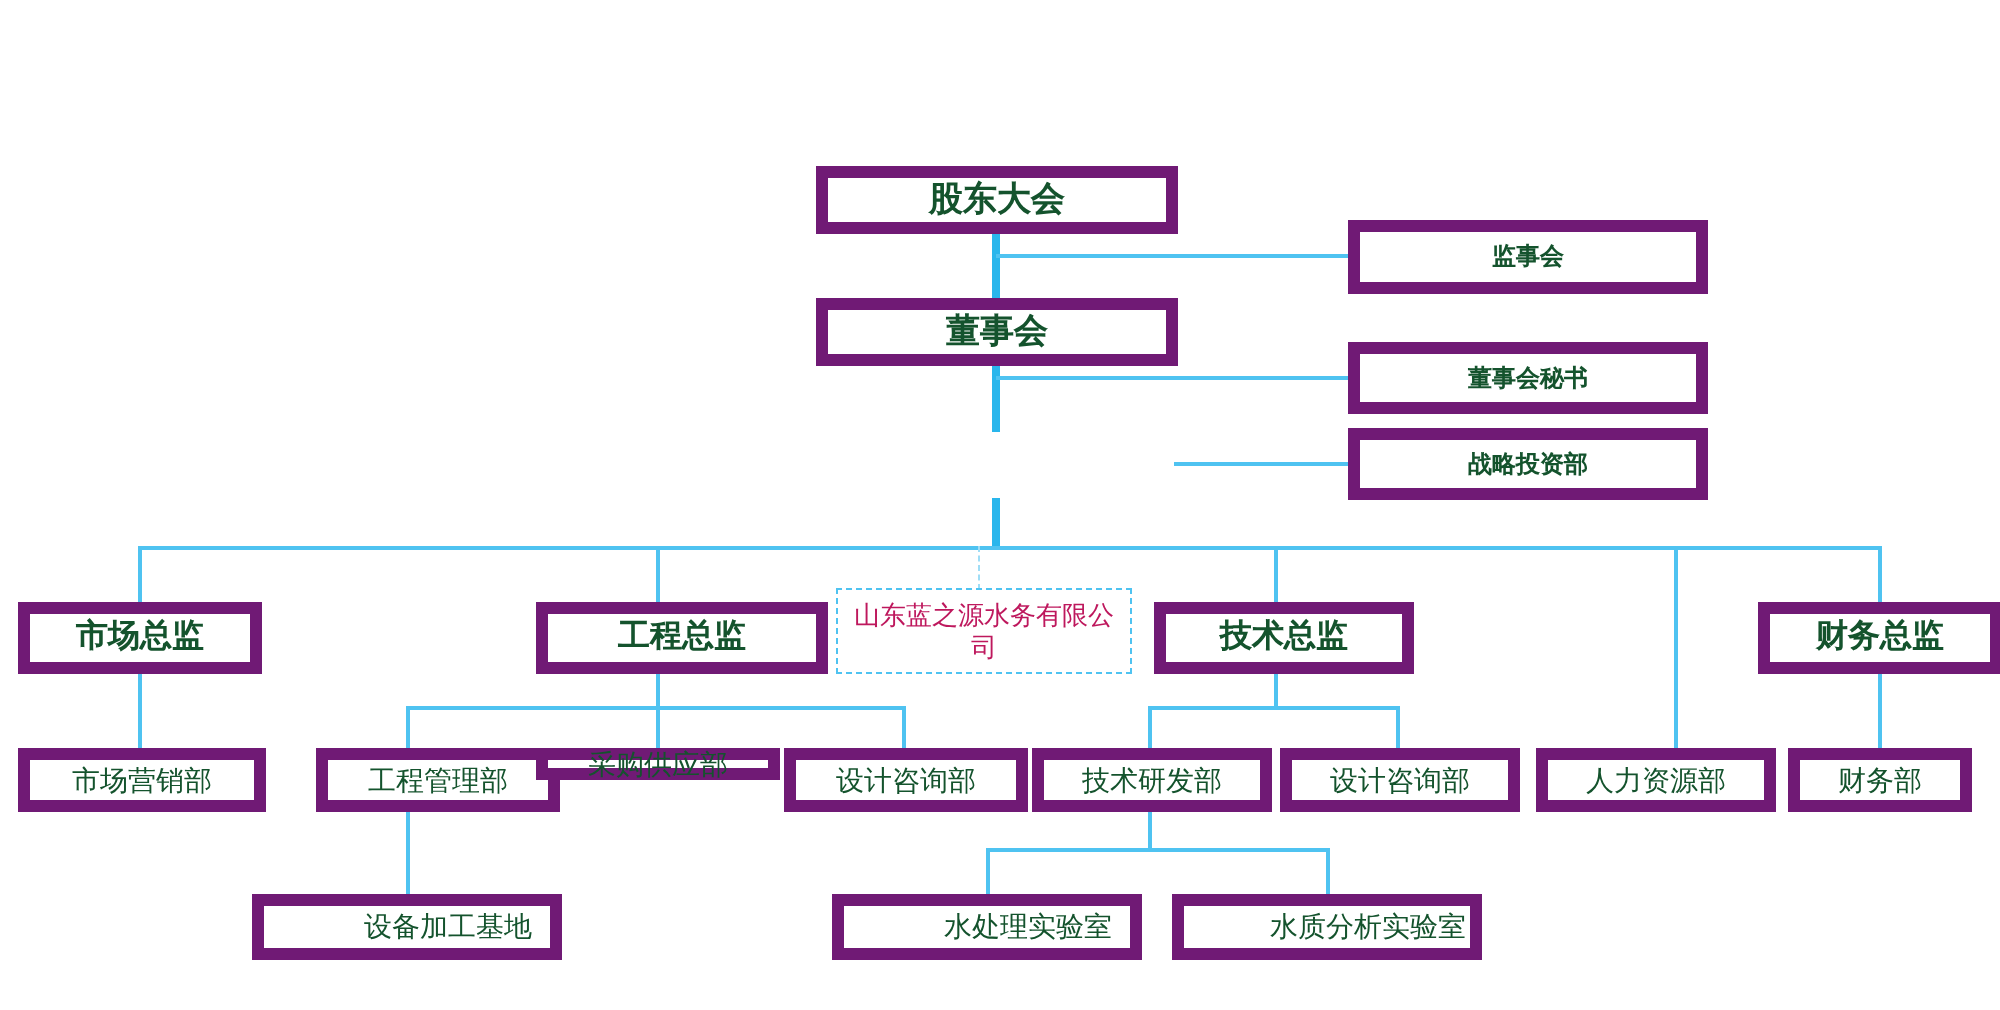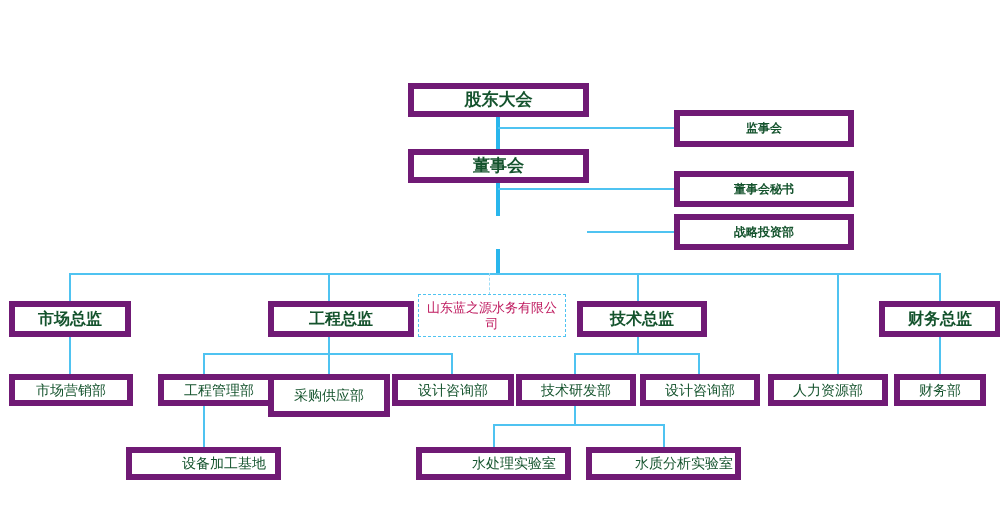--- a/index.html
+++ b/index.html
@@ -135,21 +135,21 @@
   <div class="node lvl-dir" style="left:268px; top:301px; width:146px; height:36px;">工程总监</div>
 
   <div class="node lvl-dir" style="left:577px; top:301px; width:130px; height:36px;">技术总监</div>
 
   <div class="node lvl-dir" style="left:879px; top:301px; width:122px; height:36px;">财务总监</div>
 
   <div class="node lvl-dept" style="left:9px; top:374px; width:124px; height:32px;">市场营销部</div>
 
   <div class="node lvl-dept" style="left:143px; top:374px; width:122px; height:32px;margin-left:15px;">工程管理部</div>
 
-  <div class="node lvl-dept" style="left:268px; top:374px; width:122px; height:43px;text-align:right;">采购供应部</div>
+  <div class="node lvl-dept" style="left:268px; top:374px; width:122px; height:16px;text-align:right;">采购供应部</div>
 
   <div class="node lvl-dept" style="left:392px; top:374px; width:122px; height:32px;">设计咨询部</div>
 
   <div class="node lvl-dept" style="left:516px; top:374px; width:120px; height:32px;">技术研发部</div>
 
   <div class="node lvl-dept" style="left:640px; top:374px; width:120px; height:32px;">设计咨询部</div>
 
   <div class="node lvl-dept" style="left:768px; top:374px; width:120px; height:32px;">人力资源部</div>
 
   <div class="node lvl-dept" style="left:894px; top:374px; width:92px; height:32px;">财务部</div>

